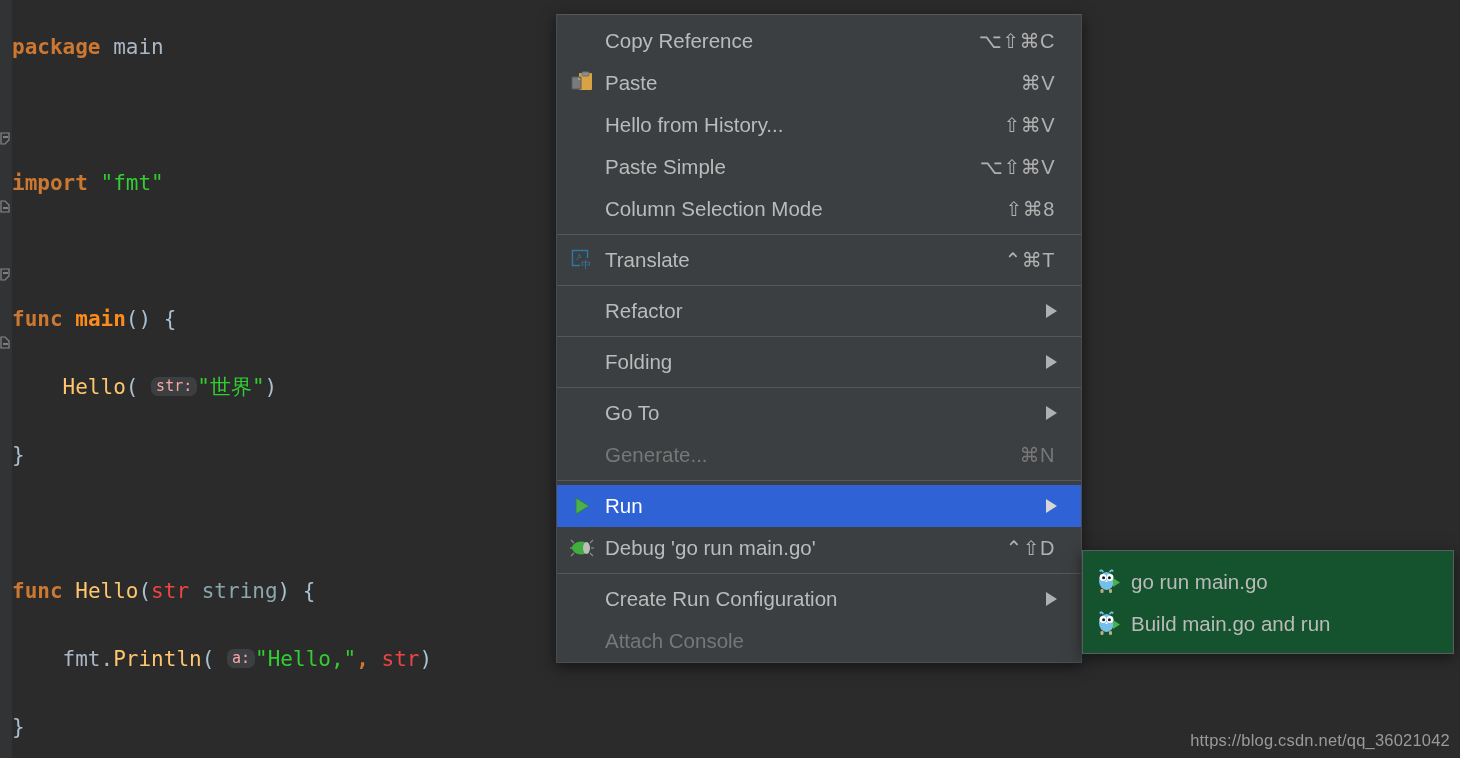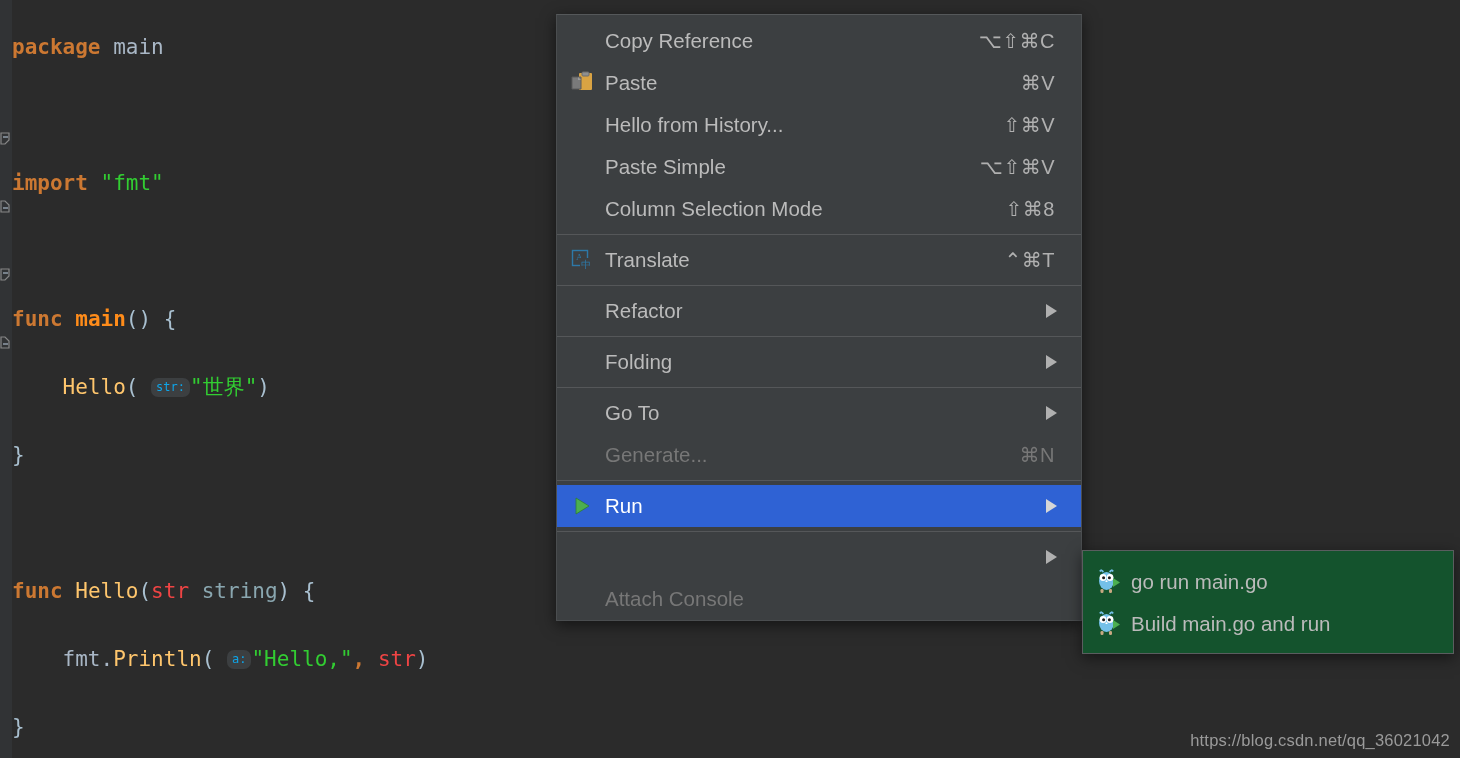--- a/index.html
+++ b/index.html
@@ -32,23 +32,23 @@
   .plain   { color: #a9b7c6; }
   .strg    { color: #32cd32; }
   .fn      { color: #ffc66d; }
   .fnorange{ color: #ff8c1a; font-weight: bold; }
   .param   { color: #ef4444; }
   .typ     { color: #8aa7b0; }
   .punct   { color: #a9c0d0; }
   .hint {
     display: inline-block;
     background: #3c3f41;
-    color: #0ea5e9;
+    color: #fca5a5;
     border-radius: 7px;
-    font-size: 12px;
+    font-size: 15px;
     font-family: "DejaVu Sans Mono", monospace;
     padding: 1px 5px;
     vertical-align: 3px;
     line-height: 17px;
     text-align: right;
   }
   .fold {
     position: absolute; left: 0px; width: 12px; height: 13px;
     color: #a9b7c6; font-size: 13px; line-height: 12px;
   }
@@ -280,24 +280,44 @@
       <span class="mi-icon">
         <svg width="20" height="20" viewBox="0 0 20 20">
           <path d="M4 2 L17 10 L4 18 Z" fill="#4caf50" stroke="#2e7d32" stroke-width="0.8"></path>
         </svg>
       </span>
       <span class="mi-label">Run</span>
       <span class="mi-spacer"></span>
       <span class="mi-arrow"></span>
     </div>
 
-
-    <div class="sep"></div>
-
-    <div class="mi">
+    <div class="mi">
+      <span class="mi-icon">
+        <svg width="24" height="22" viewBox="0 0 24 22">
+          <g stroke="#888" stroke-width="1.3" fill="none">
+            <path d="M4 6 L1 3"></path>
+              <path d="M3 11 L0 11"></path>
+              <path d="M4 16 L1 19"></path>
+            <path d="M20 6 L23 3"></path>
+              <path d="M21 11 L24 11"></path>
+              <path d="M20 16 L23 19"></path>
+          </g>
+          <ellipse cx="11" cy="11" rx="9" ry="6.5" fill="#3fae3f"></ellipse>
+          <ellipse cx="16.5" cy="11" rx="3.5" ry="6" fill="#bdbdbd"></ellipse>
+        </svg>
+      </span>
+      <span class="mi-label">Debug 'go run main.go'</span>
+      <span class="mi-spacer"></span>
+      <span class="mi-short">⌃⇧D</span>
+    </div>
+
+    <div class="sep"></div>
+
+    <div class="mi">
+      <span class="mi-label">Create Run Configuration</span>
       <span class="mi-spacer"></span>
       <span class="mi-arrow"></span>
     </div>
 
     <div class="mi disabled">
       <span class="mi-label">Attach Console</span>
       <span class="mi-spacer"></span>
       <span class="mi-short"></span>
     </div>
   </div>

